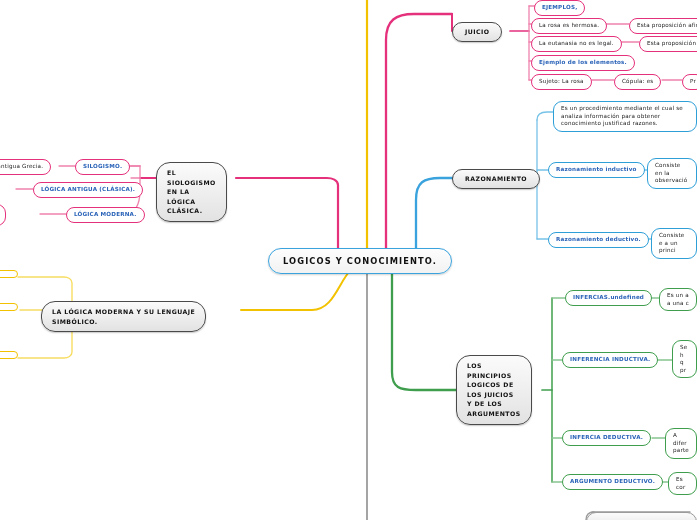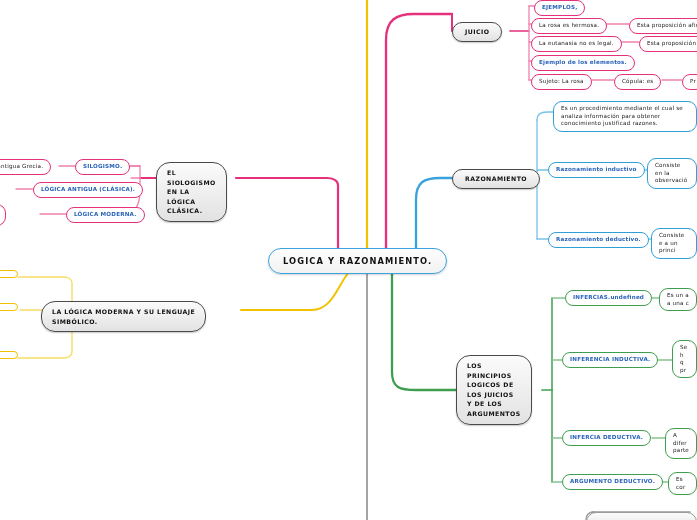--- a/index.html
+++ b/index.html
@@ -141,21 +141,21 @@
       <path d="M75,166 L59,166" stroke="#f083ad" stroke-width="1.3"></path>
       <path d="M33,189 L16,189" stroke="#f083ad" stroke-width="1.3"></path>
       <path d="M66,214 L40,214" stroke="#f083ad" stroke-width="1.3"></path>
 
       <path d="M367,264 L367,520" stroke="#9b9b9b" stroke-width="1.8"></path>
       <path d="M592,512 L690,512" stroke="#9b9b9b" stroke-width="1.3"></path>
       <path d="M586,520 C586,514 589,512 594,512" stroke="#9b9b9b" stroke-width="1.3"></path>
     </g>
   </svg>
 
-  <div class="root" style="left:268px;top:248px;">LOGICA Y RAZONAMIENTO.</div>
+  <div class="root" style="left:268px;top:248px;">LOGICOS Y CONOCIMIENTO.</div>
 
   <div class="node main pill" style="left:452px;top:22px;">JUICIO</div>
 
   <div class="node leaf one c-pink" style="left:534px;top:0px;">EJEMPLOS,</div>
 
   <div class="node leaf one c-pink dark" style="left:531px;top:18px;">La rosa es hermosa.</div>
   <div class="node leaf one c-pink dark" style="left:629px;top:18px;">Esta proposición afirm</div>
 
   <div class="node leaf one c-pink dark" style="left:531px;top:36px;">La eutanasia no es legal.</div>
   <div class="node leaf one c-pink dark" style="left:639px;top:36px;">Esta proposición n</div>

